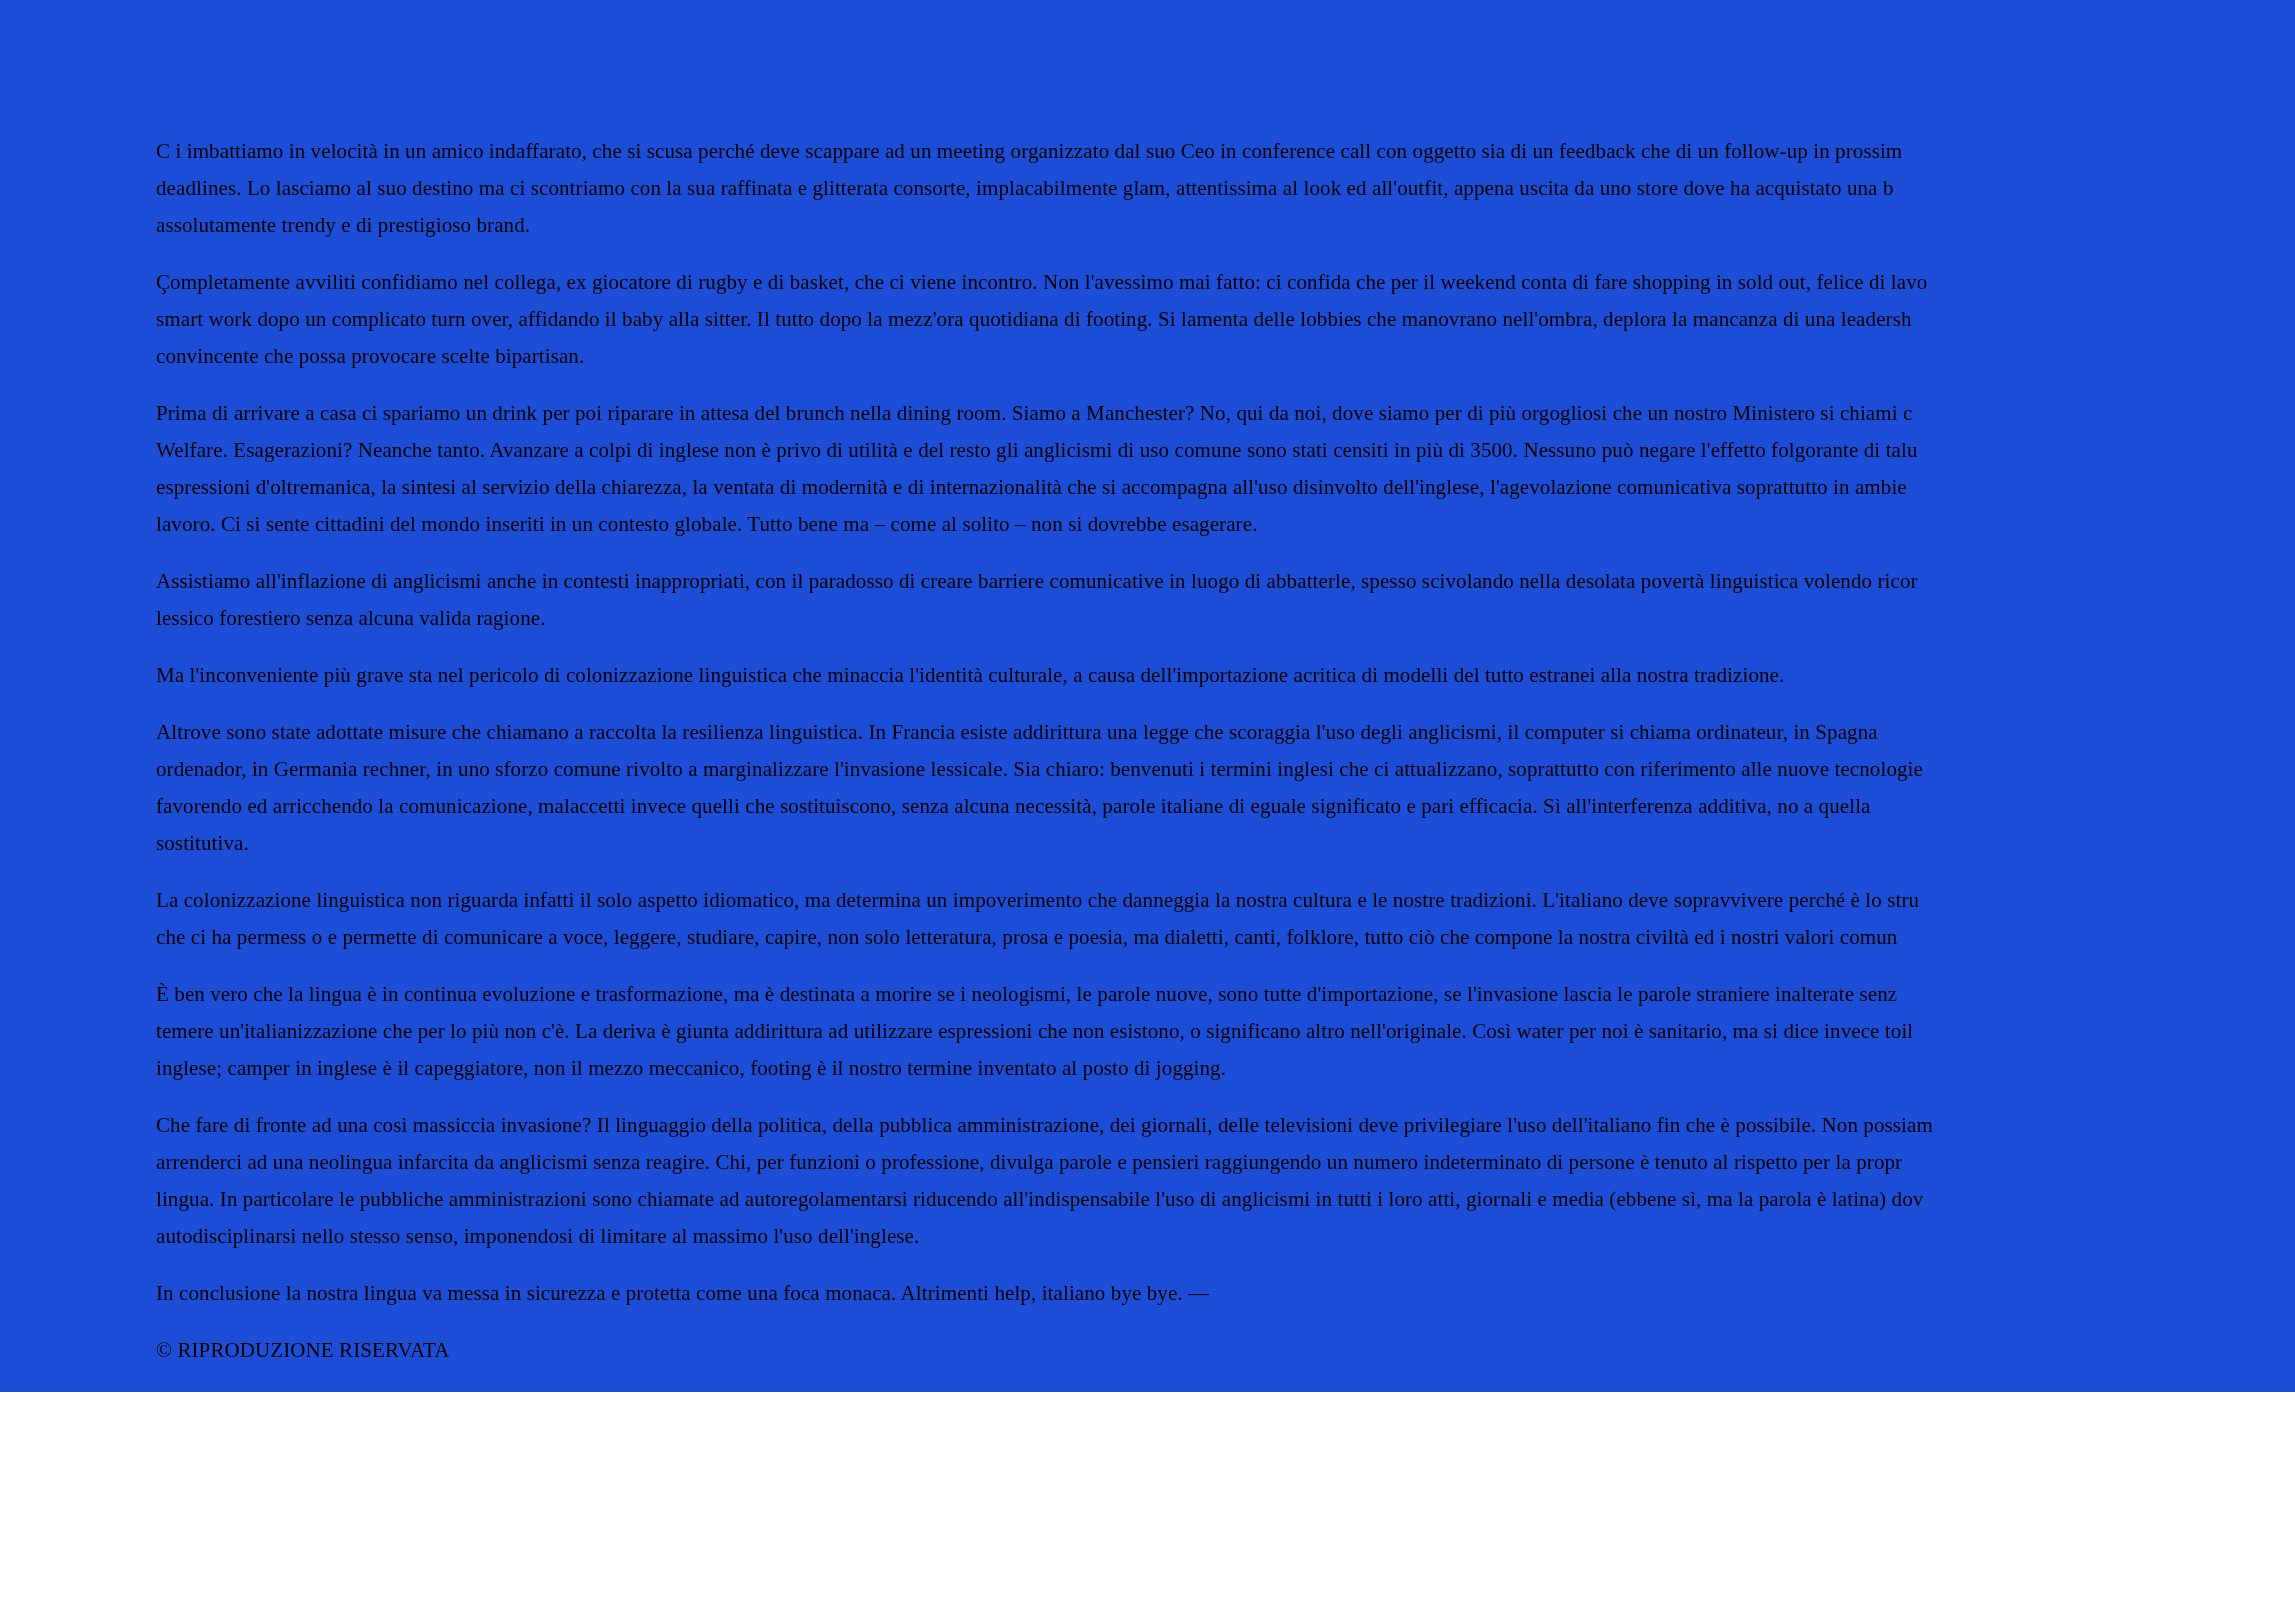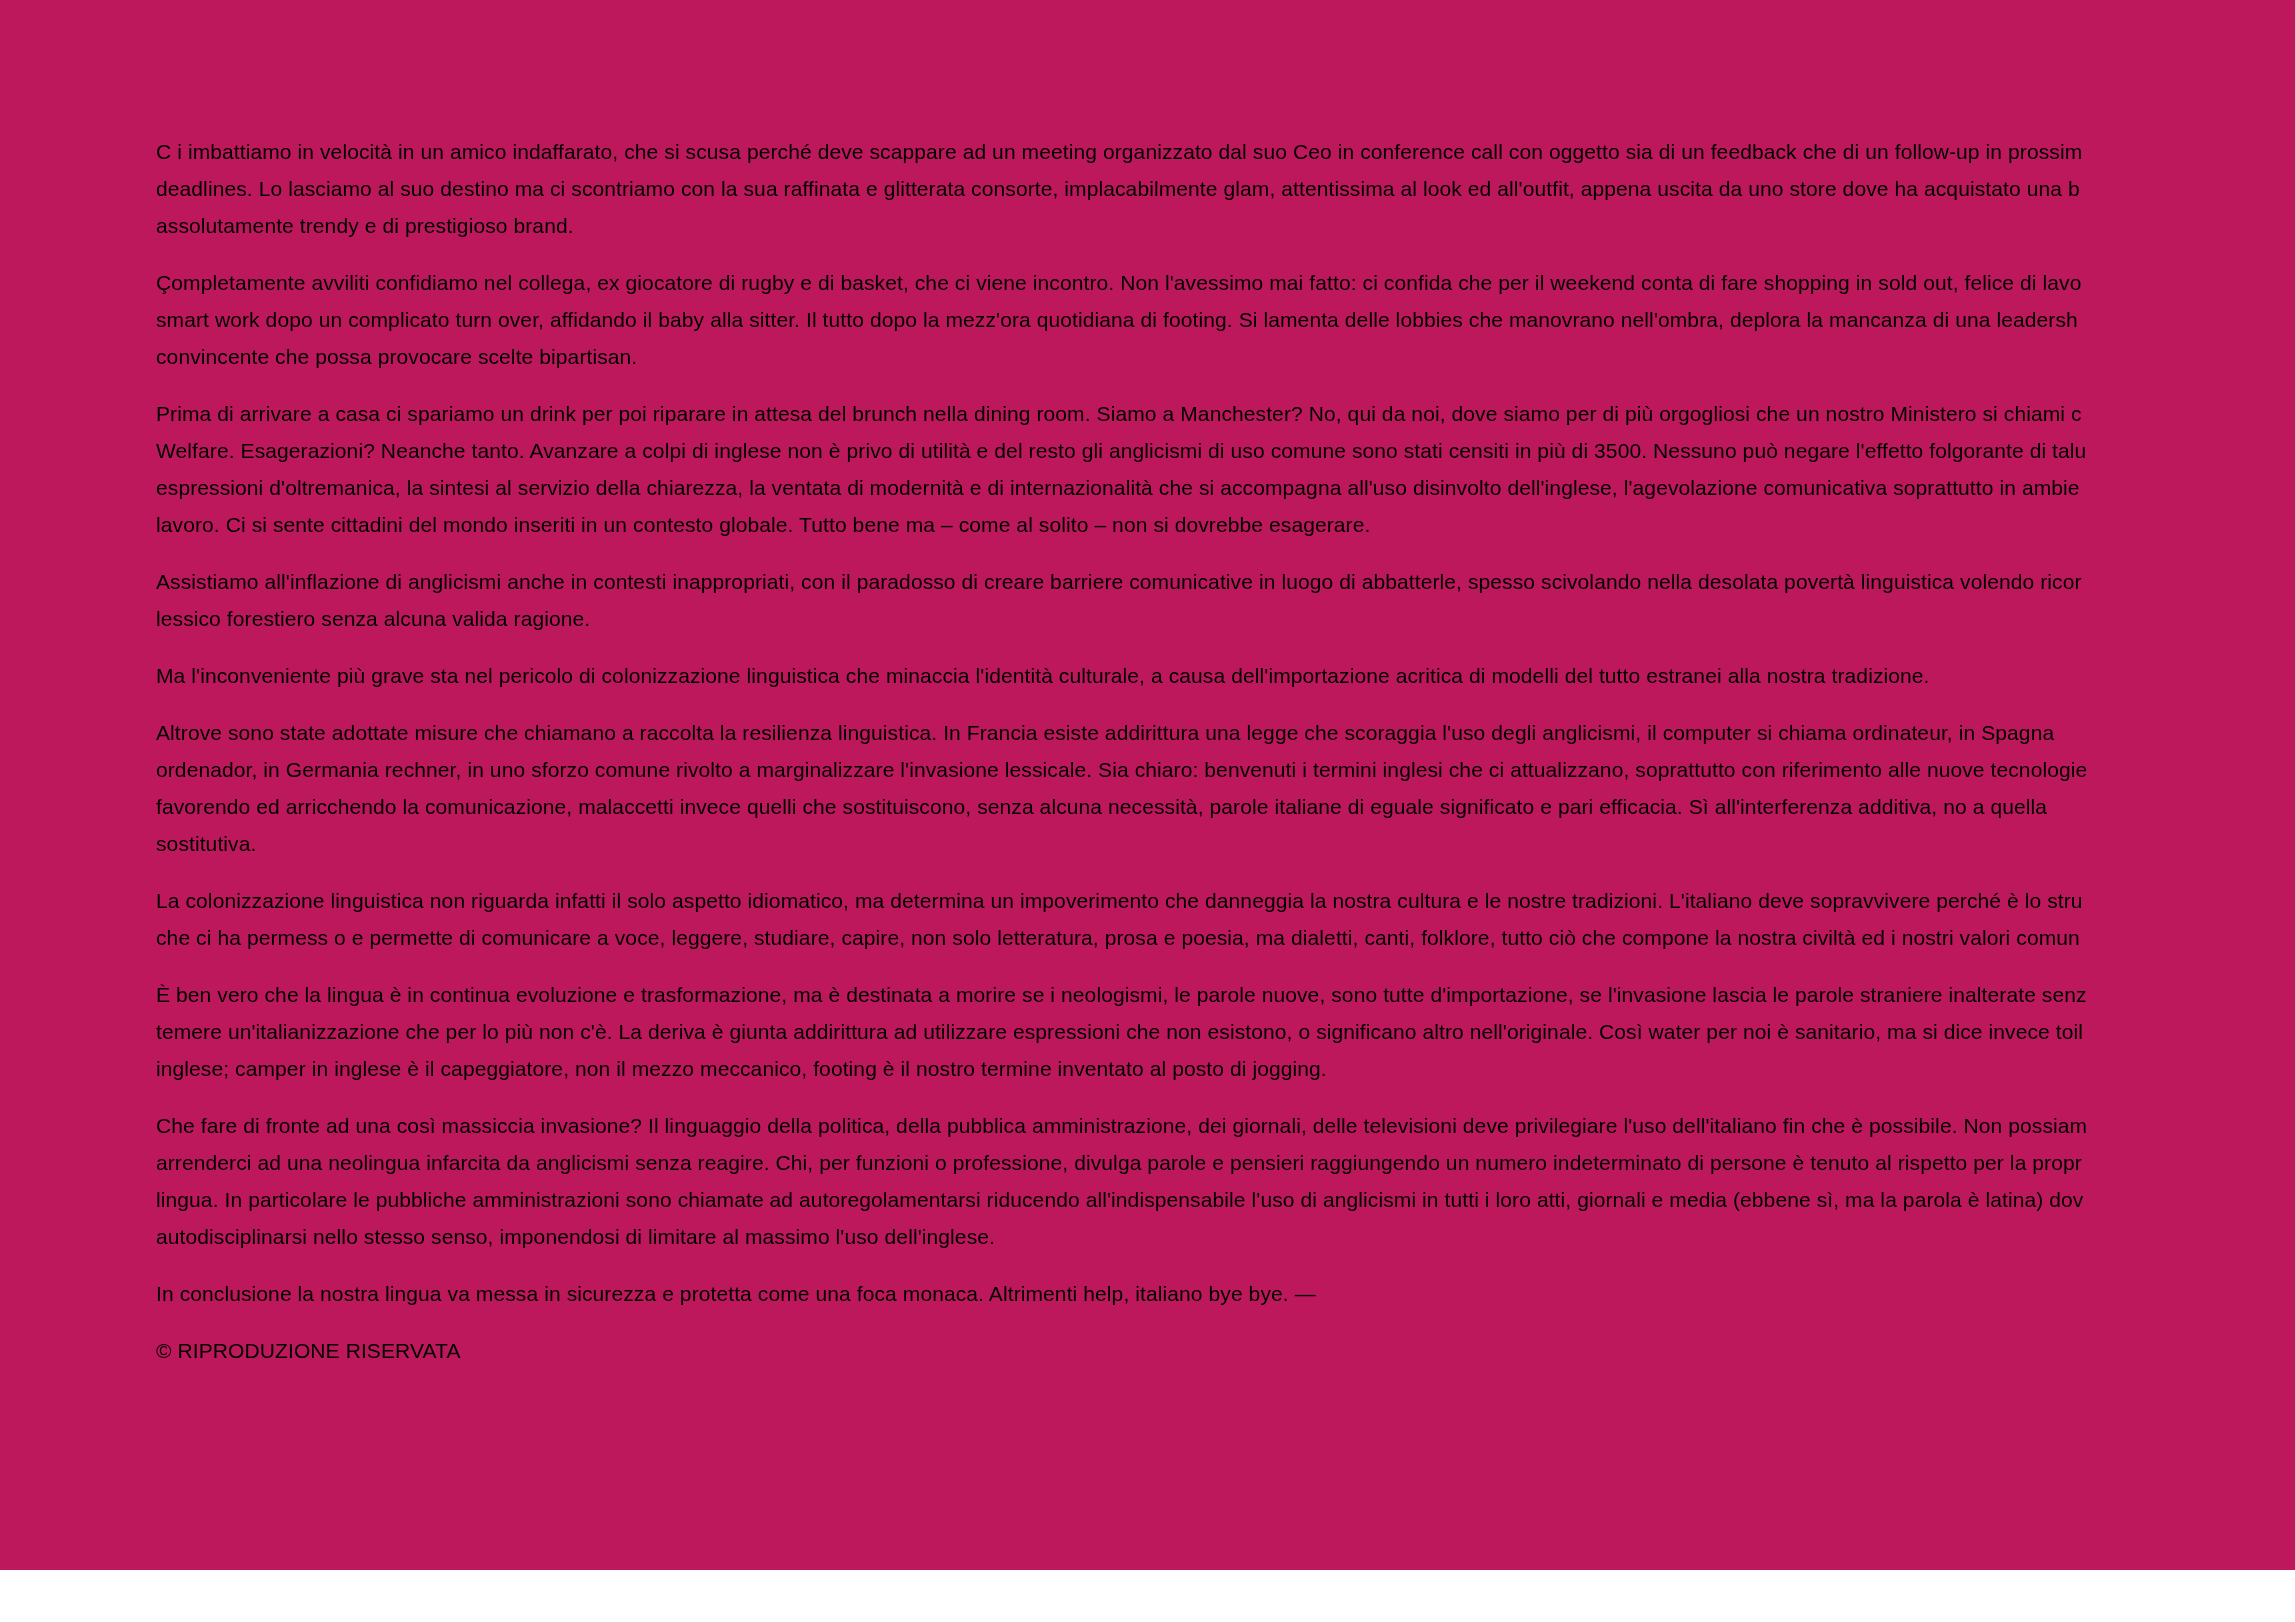--- a/index.html
+++ b/index.html
@@ -9,22 +9,23 @@
   body {
     width: 2295px;
     height: 1622px;
     overflow: hidden;
     background: #ffffff;
     font-family: "Liberation Sans", "DejaVu Sans", sans-serif;
   }
   .page {
     position: relative;
     width: 2295px;
-    height: 1570px;
-    background: #be185d;
+    height: 1392px;
+    background: #1d4ed8;
+    font-family: Liberation Serif, serif;
   }
   .article {
     position: absolute;
     left: 156px;
     top: 133px;
     width: 2487px; 
   }
   .para {
     margin: 0 0 20px 0;
   }

